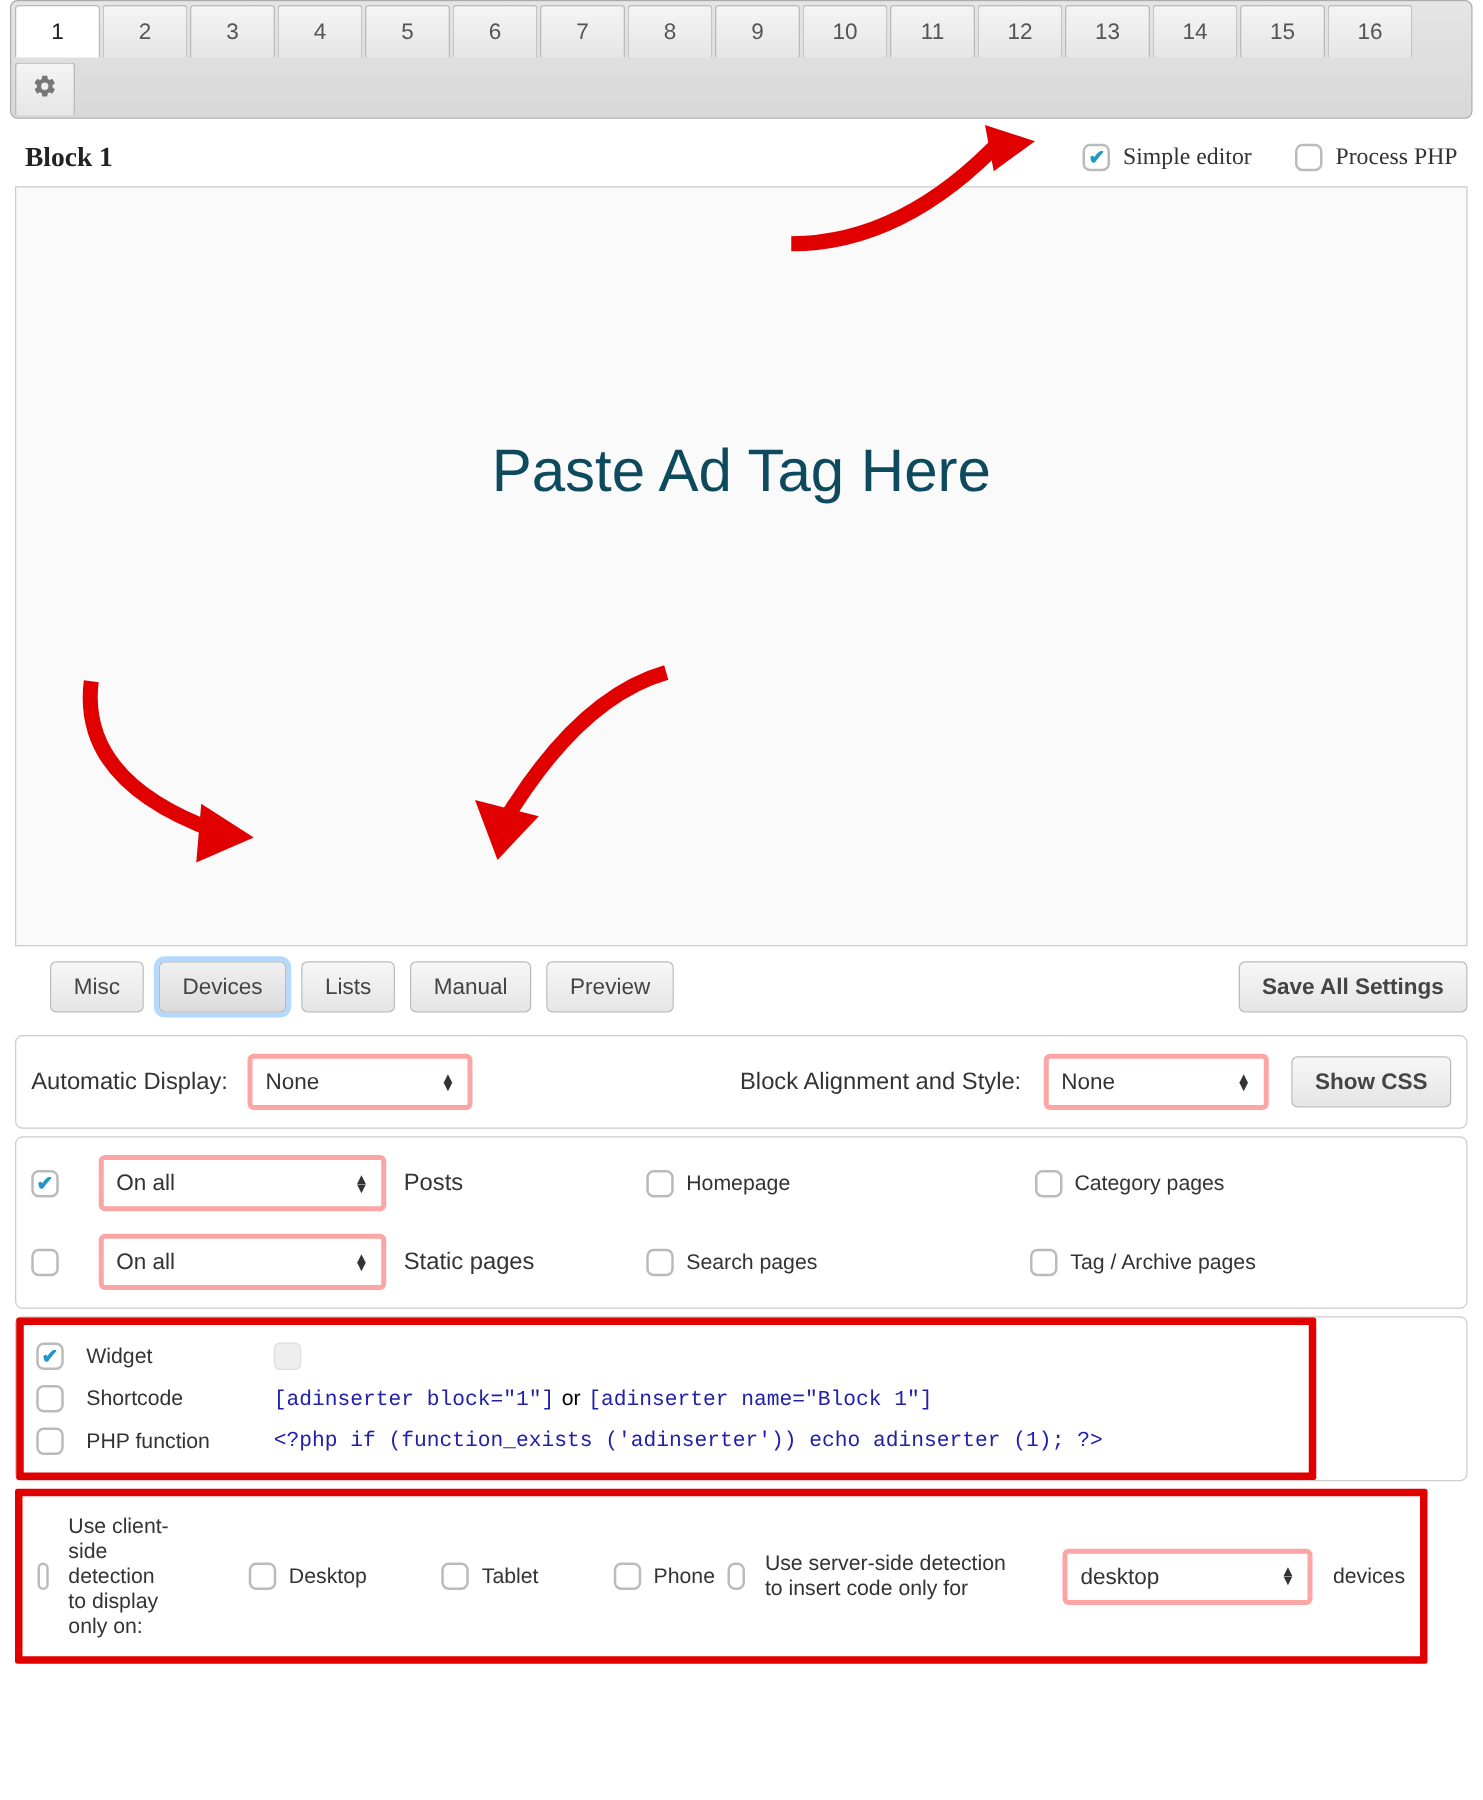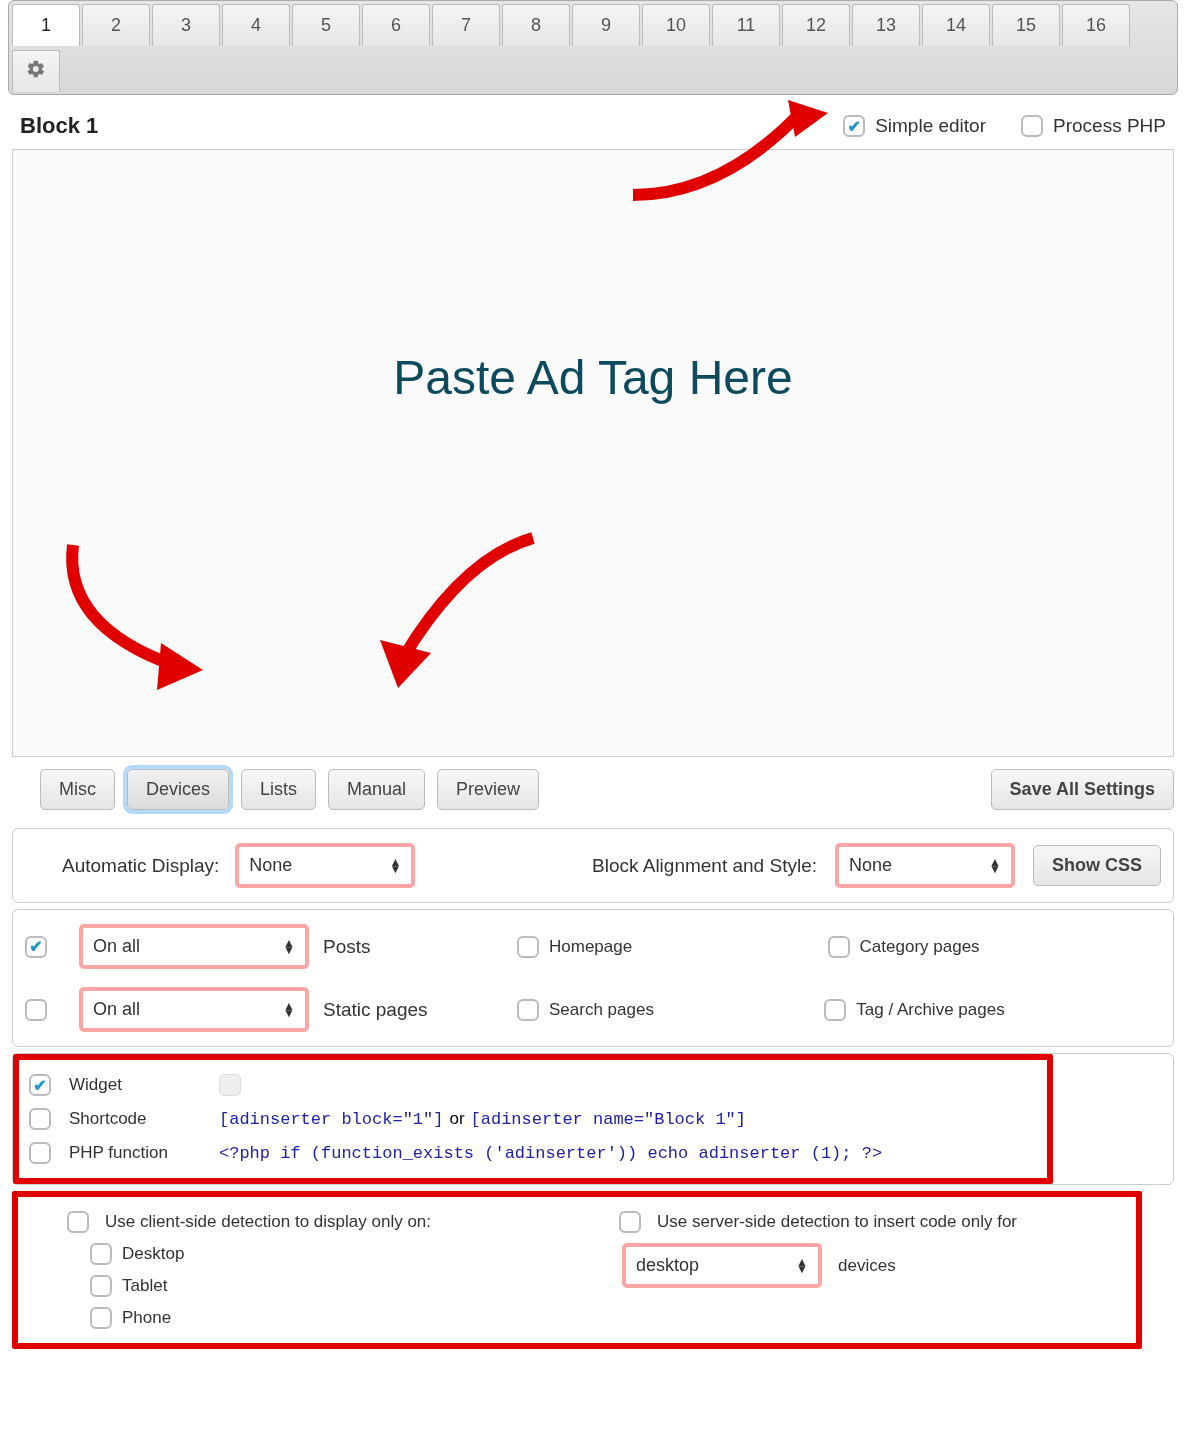--- a/index.html
+++ b/index.html
@@ -43,20 +43,21 @@
     .tab.gear {
       width: 48px;
       padding: 8px 0;
     }
     .gear-svg { width: 20px; height: 20px; fill: #777; }
     .header-row {
       display: flex;
       align-items: center;
       justify-content: space-between;
       padding: 18px 20px 10px 20px;
+      font-family: Liberation Serif, serif;
     }
     .block-title { font-weight: bold; font-size: 22px; color: #222; }
     .header-checks { display:flex; gap: 35px; }
     .chk-row { display:flex; align-items: center; gap: 10px; font-size: 19px;}
     .chkbox {
       width: 22px; height: 22px;
       border: 2px solid #bbb;
       border-radius: 6px;
       background: #fff;
       cursor: pointer;
@@ -105,21 +106,21 @@
       box-shadow: 0 0 0 4px #b3d9ff;
       background: linear-gradient(#f0f0f0, #dcdcdc);
     }
     .btn.bold { font-weight: bold; }
     .panel {
       margin: 6px 12px;
       border: 1px solid #ccc;
       border-radius: 6px;
       padding: 14px 12px;
     }
-    .row-flex { display:flex; align-items:center; gap: 16px; margin-left: 37px; }
+    .row-flex { display:flex; align-items:center; gap: 16px; }
     .lbl { font-size: 19px; }
     .select {
       border: 4px solid #fca5a5;
       border-radius: 5px;
       padding: 8px 10px;
       background: #fff;
       font-size: 18px;
       min-width: 180px;
       display:flex; justify-content: space-between; align-items:center;
       cursor:pointer;
@@ -129,21 +130,21 @@
     .grid-row:last-child{margin-bottom:0;}
     .grid-page { display:flex; align-items:center; gap:10px;}
     .red-box { border: 6px solid #e00000; border-radius: 2px; }
     .code-row { display:grid; grid-template-columns: 30px 140px 1fr; gap: 10px; align-items:center; padding: 6px 0;}
     .code { font-family: "Courier New", monospace; color: #2020aa; font-size: 17px;}
     .code .or { font-family: Arial; color: #000000; padding: 0 6px;}
     .disabled-box {
       width: 22px; height: 22px; border-radius: 5px; background: #eee; border: 1px solid #ddd;
     }
     .detect-grid { display:grid; grid-template-columns: 1fr 1fr; gap: 10px; }
-    .detect-col { display:flex; flex-direction:column; gap: 10px;}
+    .detect-col { display:flex; flex-direction:row; gap: 0;}
     .indent { margin-left: 60px; display:flex; align-items:center; gap:10px;}
     .align-row {display:flex; gap:20px; align-items:center; justify-content: space-between; width:100%;}
     .right-group{display:flex; gap:18px; align-items:center;}
   </style>
 </head>
 <body>
 
 <div class="tab-bar">
   <div class="tab active">1</div>
   <div class="tab">2</div>

